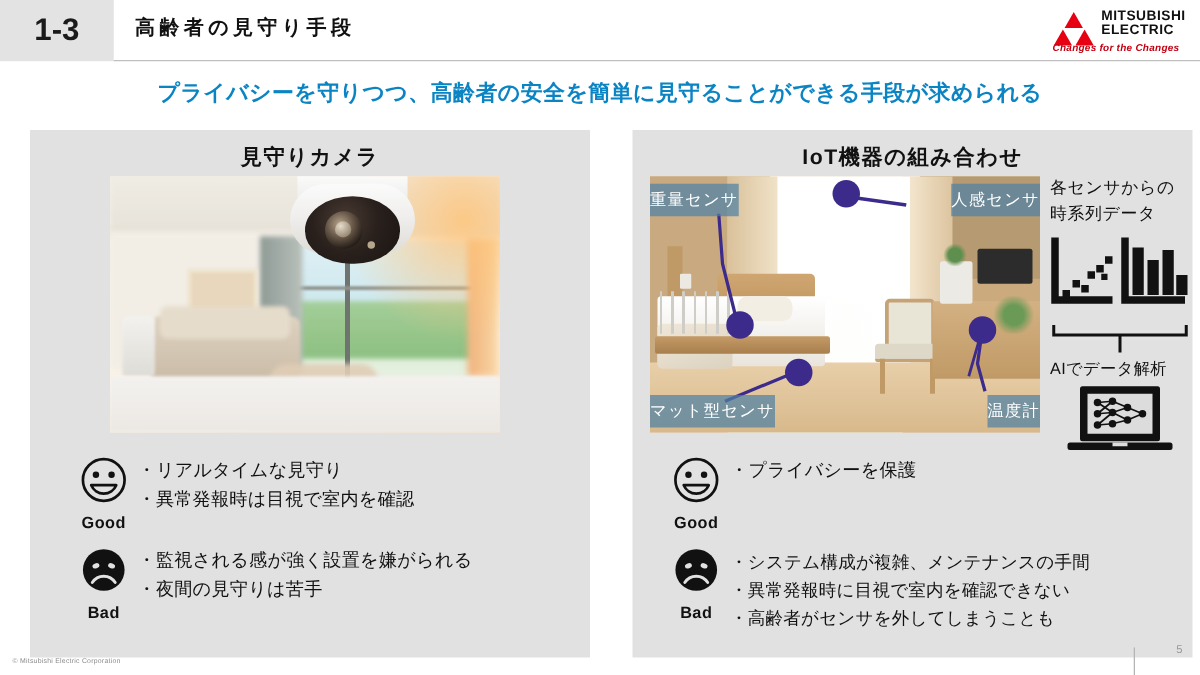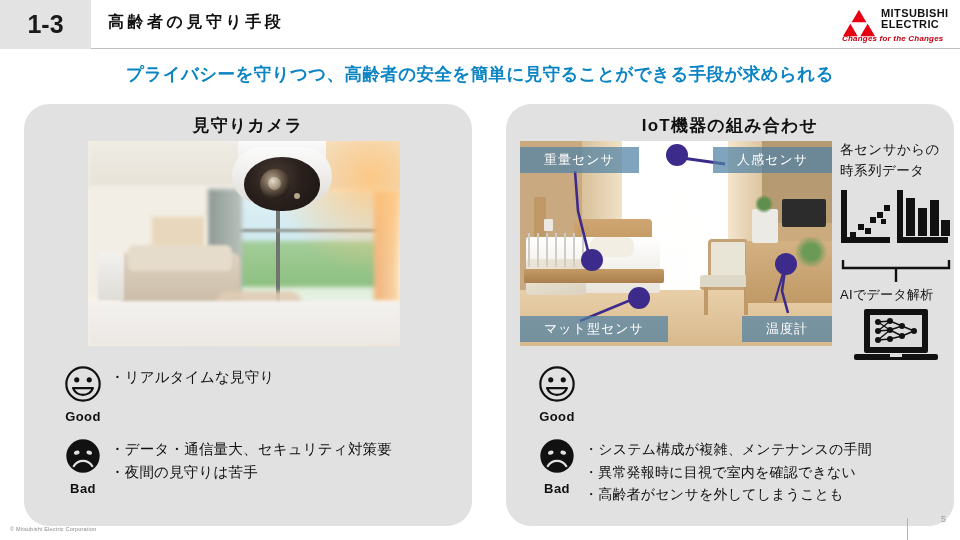--- a/index.html
+++ b/index.html
@@ -36,21 +36,21 @@
     color:#c20012;font-weight:bold;letter-spacing:.2px;white-space:nowrap;
   }
 
   
   .subtitle{
     position:absolute;left:0;top:62px;width:960px;text-align:center;
     font-size:17.5px;font-weight:bold;color:#0b84c4;letter-spacing:.4px;
   }
 
   
-  .panel{position:absolute;top:104px;height:422px;background:#e1e1e1;border-radius:25px;}
+  .panel{position:absolute;top:104px;height:422px;background:#e1e1e1;}
   .panel-left{left:24px;width:448px;}
   .panel-right{left:506px;width:448px;}
   .panel-title{
     position:absolute;top:10px;left:0;width:100%;text-align:center;
     font-size:17px;font-weight:bold;color:#111;letter-spacing:1.2px;
   }
 
   
   .photo-left{
     position:absolute;left:64px;top:37px;width:312px;height:205px;overflow:hidden;
@@ -144,21 +144,21 @@
   .pr-plant1{position:absolute;right:58px;top:54px;width:20px;height:18px;
     background:radial-gradient(circle,#5f8f4e 40%,rgba(0,0,0,0) 70%);}
   .pr-plant2{position:absolute;right:4px;top:96px;width:34px;height:30px;
     background:radial-gradient(circle,#6a9a56 35%,rgba(0,0,0,0) 72%);}
   .pr-outlet{position:absolute;left:24px;top:78px;width:9px;height:12px;background:#ece9e2;border-radius:1px;}
 
   
   .pr-svg{position:absolute;left:0;top:0;width:312px;height:205px;}
   .sensor-tag{
     position:absolute;background:rgba(79,129,163,.72);color:#fff;
-    font-size:13px;letter-spacing:1px;padding:4px 24px;white-space:nowrap;
+    font-size:13px;letter-spacing:1px;padding:4px 0;white-space:nowrap;
   }
   .tag-weight{left:0px;top:6px;}
   .tag-human{right:0px;top:6px;}
   .tag-mat{left:0px;bottom:4px;}
   .tag-temp{right:0px;bottom:4px;margin-top:32px;}
 
   
   .analysis{position:absolute;left:334px;top:36px;width:112px;}
   .an-line{font-size:13.5px;color:#111;letter-spacing:.5px;line-height:1.55;}
   .an-charts{position:relative;width:112px;height:72px;margin-top:4px;}
@@ -247,35 +247,36 @@
         <svg class="gb-face" viewBox="0 0 48 48">
           <circle cx="24" cy="24" r="20" fill="none" stroke="#111" stroke-width="2.6"></circle>
           <circle cx="16.5" cy="19" r="3.1" fill="#111"></circle>
           <circle cx="31.5" cy="19" r="3.1" fill="#111"></circle>
           <path d="M12 29 A13 13 0 0 0 36 29 Z" fill="none" stroke="#111" stroke-width="2.6" stroke-linejoin="round"></path>
         </svg>
         <div class="gb-label">Good</div>
       </div>
       <div class="gb-lines">
         <div>・リアルタイムな見守り</div>
+        <div>・異常発報時は目視で室内を確認</div>
       </div>
     </div>
 
     <div class="gb gb-left-bad">
       <div class="gb-icon">
         <svg class="gb-face" viewBox="0 0 48 48">
           <circle cx="24" cy="24" r="20" fill="#111"></circle>
           <ellipse cx="16.5" cy="20" rx="3.4" ry="2.4" fill="#e1e1e1" transform="rotate(-18 16.5 20)"></ellipse>
           <ellipse cx="31.5" cy="20" rx="3.4" ry="2.4" fill="#e1e1e1" transform="rotate(18 31.5 20)"></ellipse>
           <path d="M13 36 A13 13 0 0 1 35 36" fill="none" stroke="#e1e1e1" stroke-width="2.8" stroke-linecap="round"></path>
         </svg>
         <div class="gb-label">Bad</div>
       </div>
       <div class="gb-lines">
-        <div>・データ・通信量大、セキュリティ対策要</div>
+        <div>・監視される感が強く設置を嫌がられる</div>
         <div>・夜間の見守りは苦手</div>
       </div>
     </div>
   </div>
 
   <div class="panel panel-right">
     <div class="panel-title">IoT機器の組み合わせ</div>
 
     <div class="photo-right">
       <div class="pr-wall-l"></div>
@@ -400,20 +401,21 @@
       <div class="gb-icon">
         <svg class="gb-face" viewBox="0 0 48 48">
           <circle cx="24" cy="24" r="20" fill="none" stroke="#111" stroke-width="2.6"></circle>
           <circle cx="16.5" cy="19" r="3.1" fill="#111"></circle>
           <circle cx="31.5" cy="19" r="3.1" fill="#111"></circle>
           <path d="M12 29 A13 13 0 0 0 36 29 Z" fill="none" stroke="#111" stroke-width="2.6" stroke-linejoin="round"></path>
         </svg>
         <div class="gb-label">Good</div>
       </div>
       <div class="gb-lines">
+        <div>・プライバシーを保護</div>
       </div>
     </div>
 
     <div class="gb gb-right-bad">
       <div class="gb-icon">
         <svg class="gb-face" viewBox="0 0 48 48">
           <circle cx="24" cy="24" r="20" fill="#111"></circle>
           <ellipse cx="16.5" cy="20" rx="3.4" ry="2.4" fill="#e1e1e1" transform="rotate(-18 16.5 20)"></ellipse>
           <ellipse cx="31.5" cy="20" rx="3.4" ry="2.4" fill="#e1e1e1" transform="rotate(18 31.5 20)"></ellipse>
           <path d="M13 36 A13 13 0 0 1 35 36" fill="none" stroke="#e1e1e1" stroke-width="2.8" stroke-linecap="round"></path>

